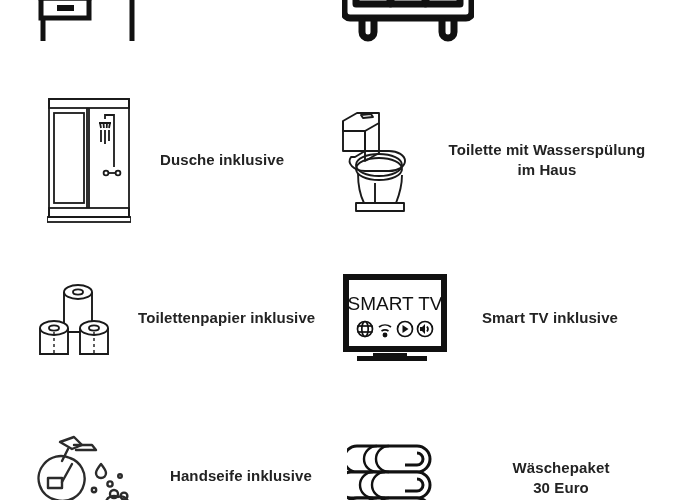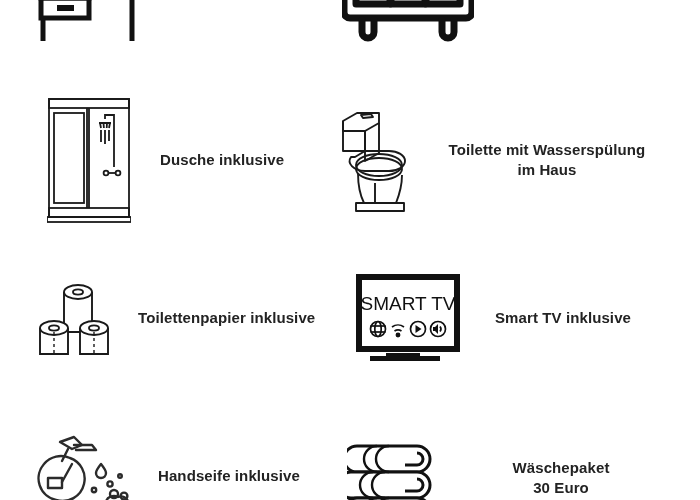--- a/index.html
+++ b/index.html
@@ -148,21 +148,21 @@
           <g stroke="#1a1a1a" stroke-width="1.4" stroke-dasharray="3,3" fill="none">
             <line x1="20" y1="60" x2="20" y2="82"></line>
             <line x1="60" y1="60" x2="60" y2="82"></line>
           </g>
         </svg>
       </div>
       <div class="label lbl-15 left" style="margin-left:14px;">Toilettenpapier inklusive</div>
     </div>
 
     <div class="col-b">
-      <div class="icon-box" style="width:110px;height:96px;margin-left:23px;align-items:center;">
+      <div class="icon-box" style="width:110px;height:96px;margin-left:10px;align-items:center;">
         <svg width="104" height="90" viewBox="0 0 104 90">
           <rect x="3" y="4" width="98" height="72" fill="#fff" stroke="#111" stroke-width="6"></rect>
           <rect x="30" y="80" width="34" height="7" fill="#111"></rect>
           <rect x="14" y="83" width="70" height="5" fill="#111"></rect>
           <text x="52" y="37" text-anchor="middle" font-family="Liberation Sans, sans-serif" font-size="19" fill="#111">SMART TV</text>
           <g fill="none" stroke="#111" stroke-width="1.7">
 
             <circle cx="22" cy="56" r="7.5"></circle>
             <ellipse cx="22" cy="56" rx="3.2" ry="7.5"></ellipse>
             <line x1="14.5" y1="53" x2="29.5" y2="53"></line>
@@ -205,21 +205,21 @@
             <circle cx="64" cy="56" r="2.2"></circle>
             <circle cx="90" cy="42" r="1.8"></circle>
 
             <path d="M52 86 c6 -12 18 -18 28 -18 h16 c8 0 12 4 14 8"></path>
             <path d="M76 68 a8 7 0 0 1 12 -5 a7 6 0 0 1 10 5"></path>
             <circle cx="84" cy="60" r="4"></circle>
             <circle cx="94" cy="62" r="3.4"></circle>
           </g>
         </svg>
       </div>
-      <div class="label lbl-15 left" style="margin-left:14px;padding-bottom:4px;">Handseife inklusive</div>
+      <div class="label lbl-15 left" style="margin-left:26px;padding-bottom:4px;">Handseife inklusive</div>
     </div>
 
     <div class="col-b">
       <div class="icon-box" style="width:116px;height:92px;margin-left:14px;">
         <svg width="110" height="88" viewBox="0 0 110 88">
           <g fill="#fff" stroke="#111" stroke-width="3" stroke-linejoin="round">
 
             <path d="M10 12 h60 a13 13 0 0 1 0 26 h-60 a13 13 0 0 1 0 -26 z"></path>
             <path d="M70 19 a6 6 0 0 1 0 12 h-12"></path>
 

